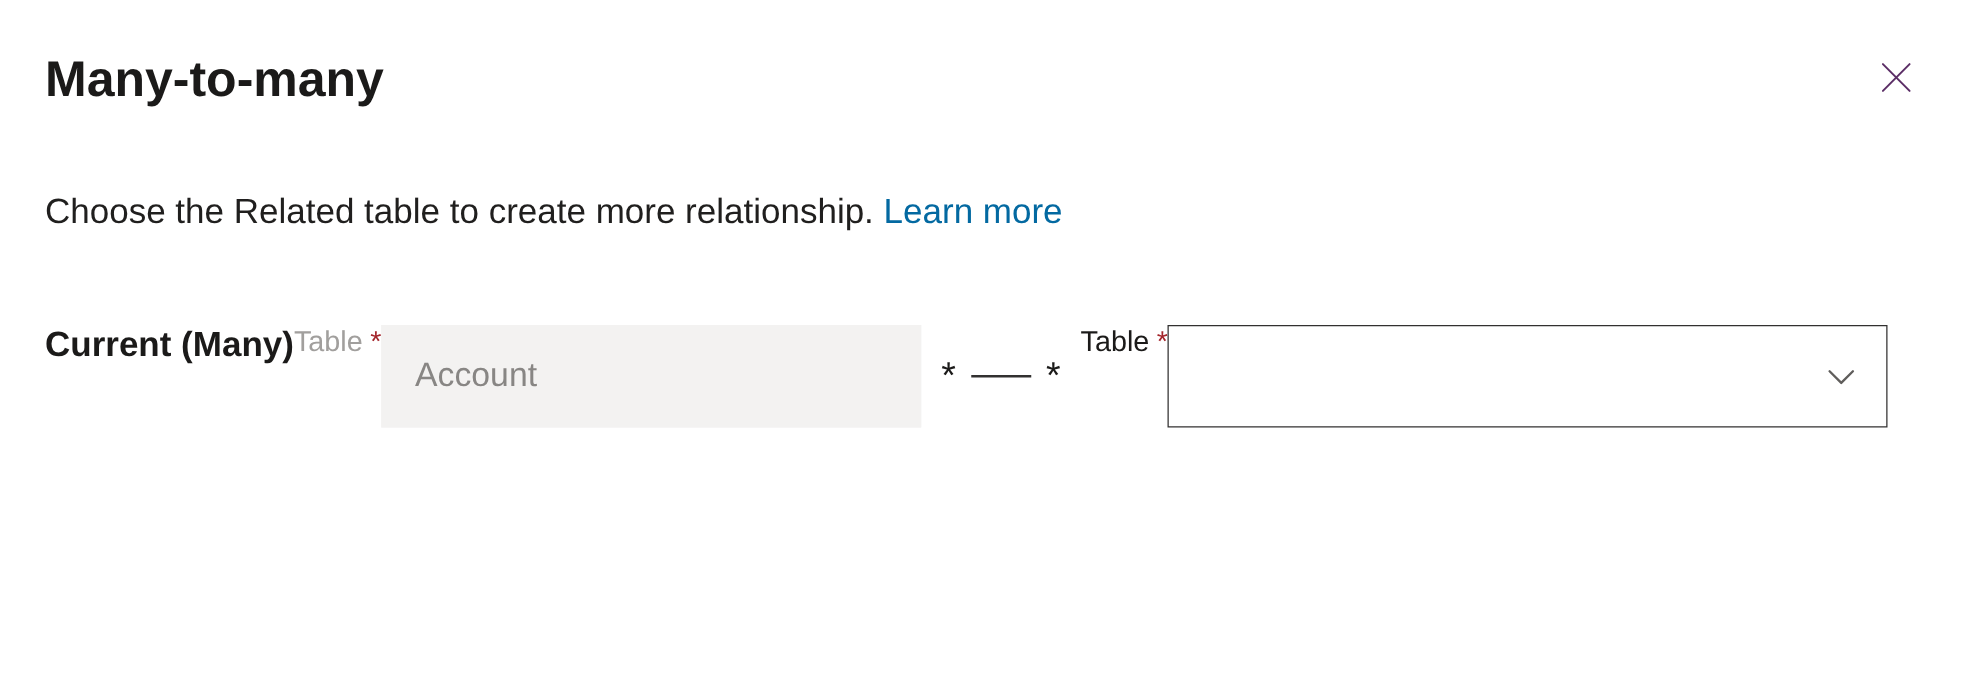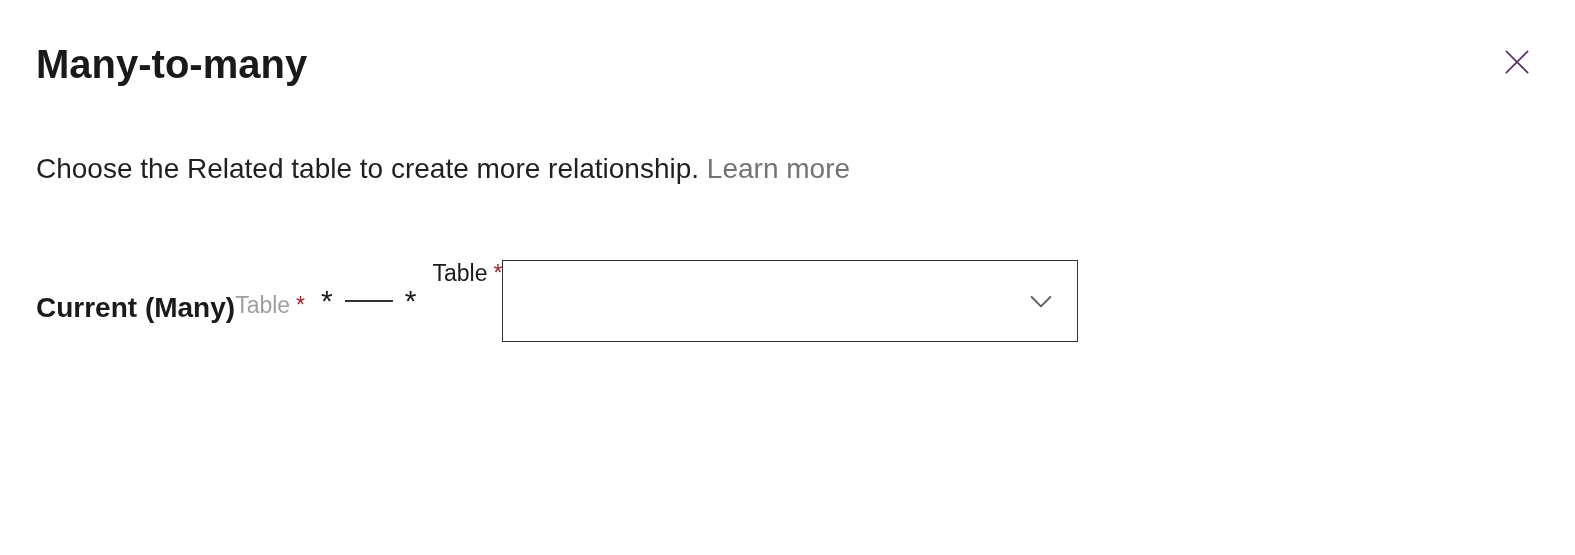--- a/index.html
+++ b/index.html
@@ -35,21 +35,21 @@
     .close-btn svg { width: 32px; height: 32px; }
     .description {
       margin-top: 62px;
       font-size: 28px;
       font-weight: 400;
       color: #201f1e;
       line-height: 1.35;
     }
     .description .bold { font-weight: 400; }
     .learn-link {
-      color: #737373;
+      color: #0369a1;
       text-decoration: none;
       cursor: pointer;
     }
     .form-row {
       margin-top: 72px;
       display: flex;
       align-items: flex-end;
       gap: 0;
     }
     .form-col { display: flex; }
@@ -129,20 +129,23 @@
   <span>Choose the </span><span class="bold">Related table</span><span> to create more relationship. </span><a href="#" class="learn-link">Learn more</a>
 </p>
 
 <div class="form-row">
 
   <div class="form-col">
     <div class="section-heading">Current (Many)</div>
     <div class="field-label disabled">
       <span>Table</span><span class="req">*</span>
     </div>
+    <div class="input-box readonly">
+      <span>Account</span>
+    </div>
   </div>
 
   <div class="connector">
     <span>*</span>
     <span class="connector-line"></span>
     <span>*</span>
   </div>
 
   <div class="form-col">
     <div class="field-label enabled">

